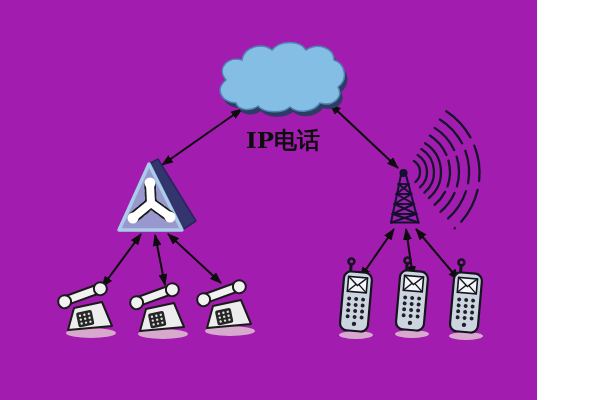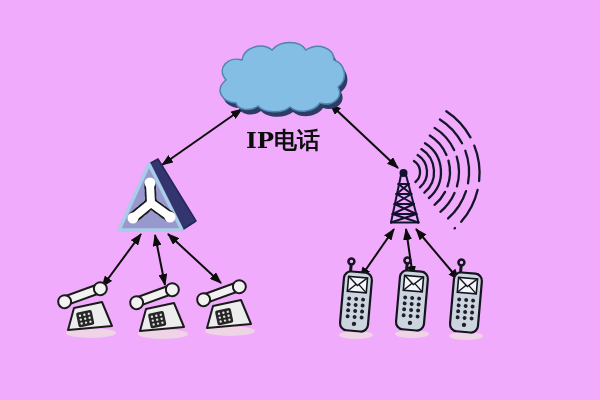--- a/index.html
+++ b/index.html
@@ -1,19 +1,19 @@
 <!DOCTYPE html>
 <html><head>
 <meta charset="utf-8">
 <style>
   html, body { margin: 0; padding: 0; background: #ffffff; }
   .stage {
     position: relative;
-    width: 600px; height: 400px;
-    background: #f0abfc;
+    width: 537px; height: 400px;
+    background: #a21caf;
     font-family: "Liberation Sans", sans-serif;
     overflow: hidden;
   }
   svg { display: block; }
   .cloud-label {
     font-family: "DejaVu Serif", "Liberation Serif", serif;
     font-weight: bold;
     font-size: 23px;
     fill: #0d0d0d;
   }

